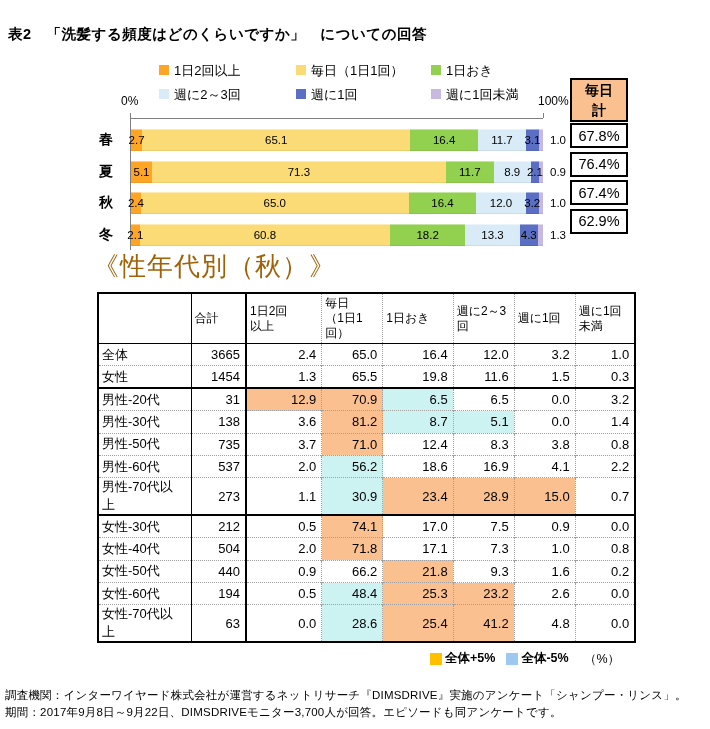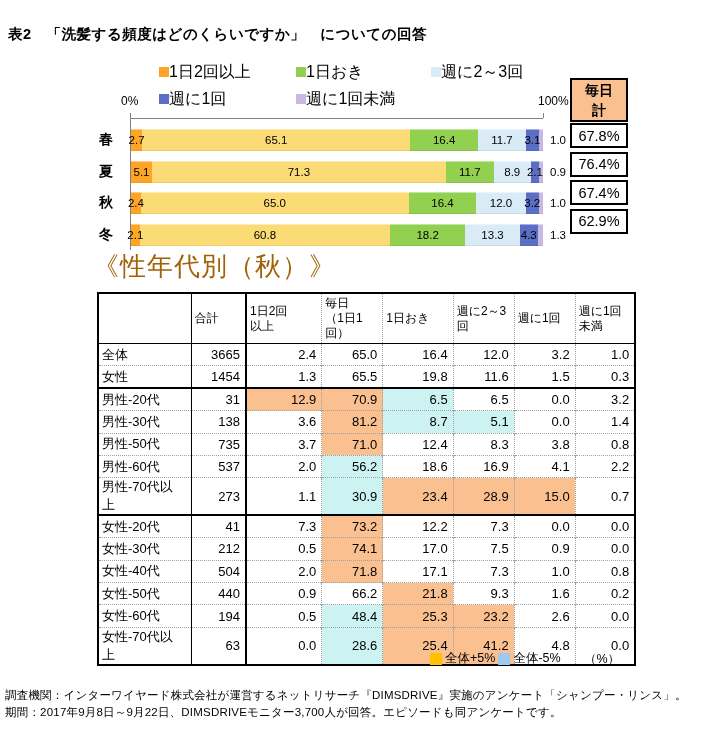--- a/index.html
+++ b/index.html
@@ -4,21 +4,21 @@
 <style>
   * { margin:0; padding:0; box-sizing:border-box; }
   html,body { background:#fff; }
   body { font-family:"Liberation Sans","DejaVu Sans",sans-serif; color:#000; }
   .page { position:relative; width:710px; height:729px; background:#fff; overflow:hidden; }
 
   .title { position:absolute; left:8px; top:8px; font-size:14.5px; font-weight:bold; letter-spacing:.5px;margin-top:17px; }
 
   
   .legend { position:absolute; left:159px; top:62px; display:grid; grid-template-columns:137px 135px 150px; row-gap:6px; }
-  .legend-item { display:flex; align-items:center; font-size:16px; }
+  .legend-item { display:flex; align-items:center; gap:5px; font-size:13px; }
   .legend-swatch { width:10px; height:10px; flex:0 0 10px; margin-top:-2px; }
 
   .axis-label { position:absolute; font-size:12px; }
   .axis-label.left { left:121px; top:94px; }
   .axis-label.right { left:538px; top:94px; }
 
   .plot { position:absolute; left:130px; top:118px; width:413px; height:132px;
           border-top:1px solid #7f7f7f; border-left:1px solid #7f7f7f; }
   .tick { position:absolute; width:1px; height:5px; background:#7f7f7f; top:-6px; }
   .tick.t0 { left:-1px; } .tick.t100 { left:412px; }
@@ -48,38 +48,42 @@
   .data-table th { font-size:12px; font-weight:400; text-align:left; vertical-align:middle;
                    padding:2px 1px 2px 3px; height:38px; line-height:1.25; }
   .data-table td { height:22.4px; padding:0 5px 0 3px; }
   .data-table td.num { text-align:right; }
   .data-table .c0 { border-right:1px solid #000; }
   .data-table .c1 { border-right:2px solid #000; }
   .data-table .cd { border-right:1px dotted #a0a0a0; }
   .data-table tbody tr { border-bottom:1px dotted #a0a0a0; }
   .data-table tbody tr.group-end { border-bottom:2px solid #000; }
 
-  .table-legend { position:absolute; left:430px; top:650px; display:flex; gap:3px; font-size:12.5px; align-items:center; }
+  .table-legend { position:absolute; left:430px; top:650px; display:flex; gap:11px; font-size:12.5px; align-items:center;font-weight:bold; }
   .table-legend .legend-item { gap:3px; font-size:12.5px; }
   .table-legend .legend-swatch { width:12px; height:12px; flex-basis:12px; margin-top:0; }
   .unit-label { position:absolute; left:584px; top:651px; font-size:12.5px; }
 
   .footer { position:absolute; left:5px; top:687px; font-size:11.5px; line-height:1.5; letter-spacing:.2px; }
 </style>
 </head>
 <body>
 
 <div class="page">
 
   <div class="title">表2　「洗髪する頻度はどのくらいですか」　についての回答</div>
 
   <div class="legend">
       <div class="legend-item">
         <span class="legend-swatch" style="background: rgb(255, 165, 37);"></span>
         <span>1日2回以上</span>
+      </div>
+      <div class="legend-item">
+        <span class="legend-swatch" style="background: rgb(251, 219, 118);"></span>
+        <span>毎日（1日1回）</span>
       </div>
       <div class="legend-item">
         <span class="legend-swatch" style="background: rgb(146, 208, 80);"></span>
         <span>1日おき</span>
       </div>
       <div class="legend-item">
         <span class="legend-swatch" style="background: rgb(217, 235, 247);"></span>
         <span>週に2～3回</span>
       </div>
       <div class="legend-item">
@@ -285,30 +289,20 @@
           <td class="c0">男性-70代以上</td>
           <td class="c1 num">273</td>
           <td class="cd num">1.1</td>
           <td class="cd num" style="background: rgb(204, 242, 242);">30.9</td>
           <td class="cd num" style="background: rgb(250, 192, 144); padding-left: 39px;">23.4</td>
           <td class="cd num" style="background: rgb(250, 192, 144);">28.9</td>
           <td class="cd num" style="background: rgb(250, 192, 144);">15.0</td>
           <td class="num">0.7</td>
         </tr>
         <tr>
-          <td class="c0">女性-20代</td>
-          <td class="c1 num">41</td>
-          <td class="cd num">7.3</td>
-          <td class="cd num" style="background: rgb(250, 192, 144);">73.2</td>
-          <td class="cd num">12.2</td>
-          <td class="cd num">7.3</td>
-          <td class="cd num">0.0</td>
-          <td class="num">0.0</td>
-        </tr>
-        <tr>
           <td class="c0">女性-30代</td>
           <td class="c1 num">212</td>
           <td class="cd num">0.5</td>
           <td class="cd num" style="background: rgb(250, 192, 144);">74.1</td>
           <td class="cd num">17.0</td>
           <td class="cd num">7.5</td>
           <td class="cd num">0.9</td>
           <td class="num">0.0</td>
         </tr>
         <tr>

